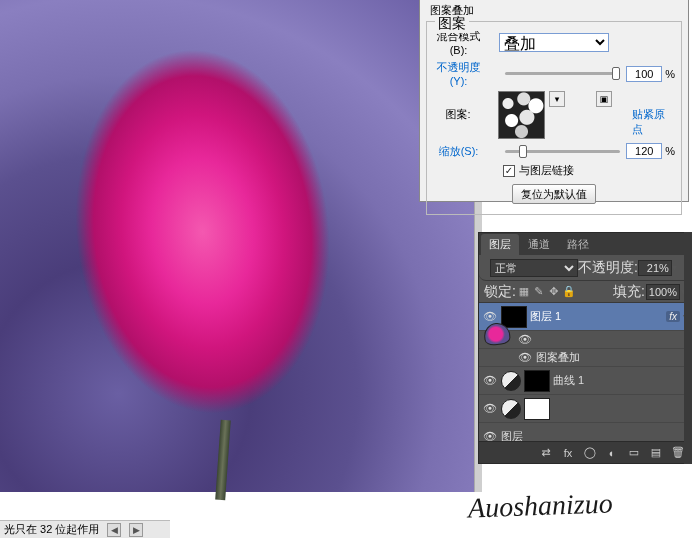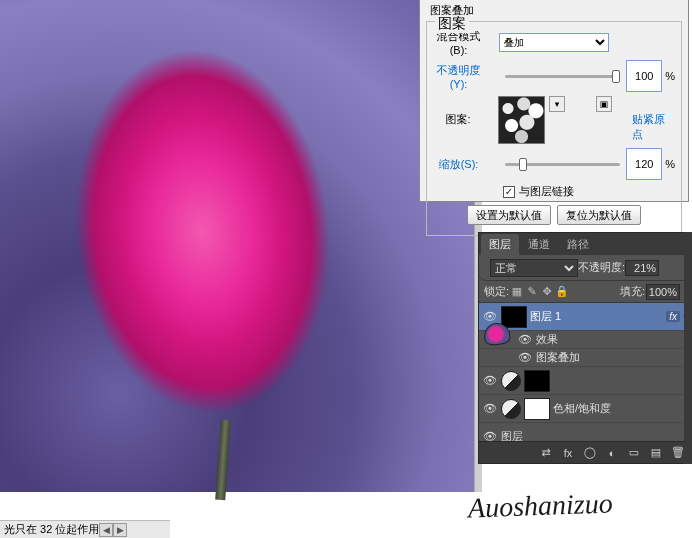--- a/index.html
+++ b/index.html
@@ -12,35 +12,35 @@
   .flower {
     position: absolute; left: 5px; top: 20px; width: 400px; height: 470px;
     background:
       radial-gradient(ellipse 180px 260px at 50% 45%, #f458b0 0%, #e8289a 28%, #d0157d 45%, #b2106a 60%, rgba(160,20,100,0) 70%),
       radial-gradient(ellipse 40px 180px at 45% 52%, rgba(255,255,255,0.35) 0%, rgba(255,255,255,0) 55%);
     border-radius: 50% 50% 38% 38% / 60% 60% 30% 30%;
     transform: rotate(-6deg);
   }
   .stem { position:absolute; left:218px; top:420px; width:10px; height:80px; background:linear-gradient(90deg,#3a4532,#6a7258,#3a4532); transform:rotate(4deg); }
   .signature { position:absolute; left:468px; top:490px; font-family:cursive; font-size:28px; font-style:italic; color:#1a1a1a; transform:rotate(-2deg);}
-  .status-bar { position:absolute; left:0; top:520px; width:170px; height:18px; background:#e8e8e8; border-top:1px solid #bbb; font-size:11px; display:flex; align-items:center; padding:0 4px; gap:0;}
+  .status-bar { position:absolute; left:0; top:520px; width:170px; height:18px; background:#e8e8e8; border-top:1px solid #bbb; font-size:11px; display:flex; align-items:center; padding:0 4px; gap:8px;}
   .tri { font-size:10px; color:#555; }
 
   .dialog {
     position: absolute; left: 419px; top: 0; width: 270px; height: 202px;
     background: #f0f0f0; border: 1px solid #888; border-top:none; font-size: 11px;
   }
   .group { border:1px solid #bbb; margin:3px 6px 2px 6px; padding:3px 6px 6px 6px; position:relative; }
   .group-title { position:absolute; top:-7px; left:8px; background:#f0f0f0; padding:0 3px; font-size:14px; }
   .row { display:flex; align-items:center; margin:4px 0; }
   .label { width:66px; text-align:center; padding-right:15px; }
-  select.blend { width:110px; height:19px; font-size:10px; border:1px solid #7a9dd4; background:#fff; }
+  select.blend { width:110px; height:19px; font-size:16px; border:1px solid #7a9dd4; background:#fff; }
   .slider-track { flex:1; height:3px; background:#aaa; border-radius:2px; margin:0 6px; position:relative; }
   .slider-thumb { position:absolute; top:-5px; width:8px; height:13px; background:#fff; border:1px solid #666; border-radius:2px; }
-  input.num { width:36px; height:32px; font-size:11px; text-align:center; border:1px solid #7a9dd4; }
+  input.num { width:36px; height:16px; font-size:11px; text-align:center; border:1px solid #7a9dd4; }
   .pct { margin-left:3px; }
   .pattern-swatch { width:48px; height:48px; border:1px solid #777;
     background:
       radial-gradient(circle at 20% 25%, #eee 0 5px, transparent 6px),
       radial-gradient(circle at 55% 15%, #ddd 0 6px, transparent 7px),
       radial-gradient(circle at 82% 30%, #fff 0 7px, transparent 8px),
       radial-gradient(circle at 28% 62%, #fff 0 6px, transparent 7px),
       radial-gradient(circle at 62% 55%, #e6e6e6 0 7px, transparent 8px),
       radial-gradient(circle at 50% 86%, #ccc 0 6px, transparent 7px),
       #222; }
@@ -51,21 +51,21 @@
   .layers-panel {
     position:absolute; left:478px; top:232px; width:214px; height:232px;
     background:#535353; border:1px solid #2a2a2a; font-size:11px; color:#ddd;
     display:flex; flex-direction:column;
   }
   .panel-tabs { height:22px; background:#3a3a3a; display:flex; align-items:flex-end; padding:0 2px; gap:1px;}
   .tab { padding:3px 8px 3px 8px; background:#3a3a3a; color:#bbb; border-top-left-radius:3px; border-top-right-radius:3px; font-size:11px;}
   .tab.active { background:#535353; color:#eee; }
   .panel-opts { height:26px; display:flex; align-items:center; padding:0 11px; gap:0; border-bottom:1px solid #393939;border-radius:7px;}
   select.layer-blend { flex:0 0 88px; height:18px; font-size:11px; background:#3e3e3e; color:#ddd; border:1px solid #2a2a2a; }
-  .opts-label { font-size:11px; }
+  .opts-label { font-size:14px; }
   input.opacity { width:34px; height:16px; background:#3e3e3e; border:1px solid #2a2a2a; color:#ddd; font-size:11px; text-align:right; padding-right:2px; }
   .lock-row { height:22px; display:flex; align-items:center; padding:0 5px; gap:1px; border-bottom:1px solid #393939;}
   .lock-icon { width:14px; height:14px; display:inline-flex; align-items:center; justify-content:center; color:#bbb; font-size:11px;}
   .layers-list { flex:1; overflow:hidden; background:#535353; }
   .layer-row { height:28px; display:flex; align-items:center; border-bottom:1px solid #474747; padding:0 3px; gap:3px; position:relative;}
   .layer-row.active { background:#5c7aad; color:#fff; }
   .sub { padding-left:38px; height:18px; font-size:11px; }
   .eye { width:16px; height:16px; display:flex; align-items:center; justify-content:center; font-size:11px; color:#ddd; }
   .thumb { width:26px; height:22px; border:1px solid #222; background:#888; }
   .thumb.flower { background:radial-gradient(circle at 45% 50%, #e8289a 0 40%, #5b508f 55% 100%);}
@@ -137,21 +137,20 @@
       <input class="num" value="120" style="">
       <span class="pct">%</span>
     </div>
 
     <div class="row" style="padding-left:70px;">
       <span class="checkbox">✓</span>
       <span>与图层链接</span>
     </div>
 
     <div class="row" style="justify-content:center; margin-top:6px;">
-      <span class="btn">设置为默认值</span>
       <span class="btn">复位为默认值</span>
     </div>
   </div>
 </div>
 
 <div class="layers-panel">
   <div class="panel-tabs">
     <div class="tab active">图层</div>
     <div class="tab">通道</div>
     <div class="tab">路径</div>
@@ -178,36 +177,35 @@
     <div class="layer-row active">
       <span class="eye">👁</span>
       <div class="thumb flower"></div>
       <div class="thumb mask-black"></div>
       <span class="layer-name">图层 1</span>
       <span class="fx">fx</span>
       <span class="tri">▾</span>
     </div>
     <div class="layer-row sub">
       <span class="eye">👁</span>
-      <span class="layer-name">效果</span>
     </div>
     <div class="layer-row sub">
       <span class="eye">👁</span>
       <span class="layer-name">图案叠加</span>
     </div>
     <div class="layer-row">
       <span class="eye">👁</span>
       <span class="adj"></span>
       <div class="thumb mask-black"></div>
+      <span class="layer-name">曲线 1</span>
     </div>
     <div class="layer-row">
       <span class="eye">👁</span>
       <span class="adj"></span>
       <div class="thumb mask-white"></div>
-      <span class="layer-name">色相/饱和度</span>
     </div>
     <div class="layer-row">
       <span class="eye">👁</span>
 
       <span class="layer-name">图层</span>
     </div>
   </div>
 
   <div class="panel-footer">
     <span class="foot-icon">⇄</span>

